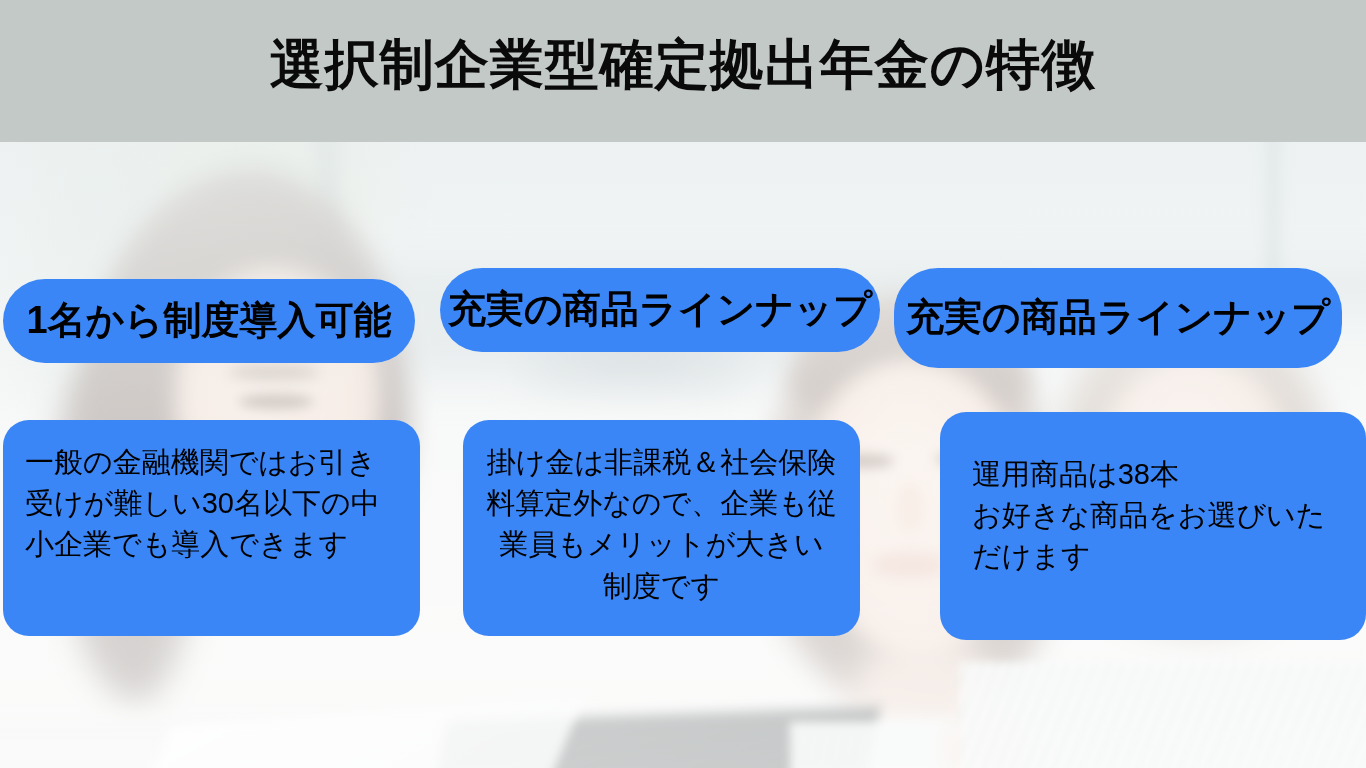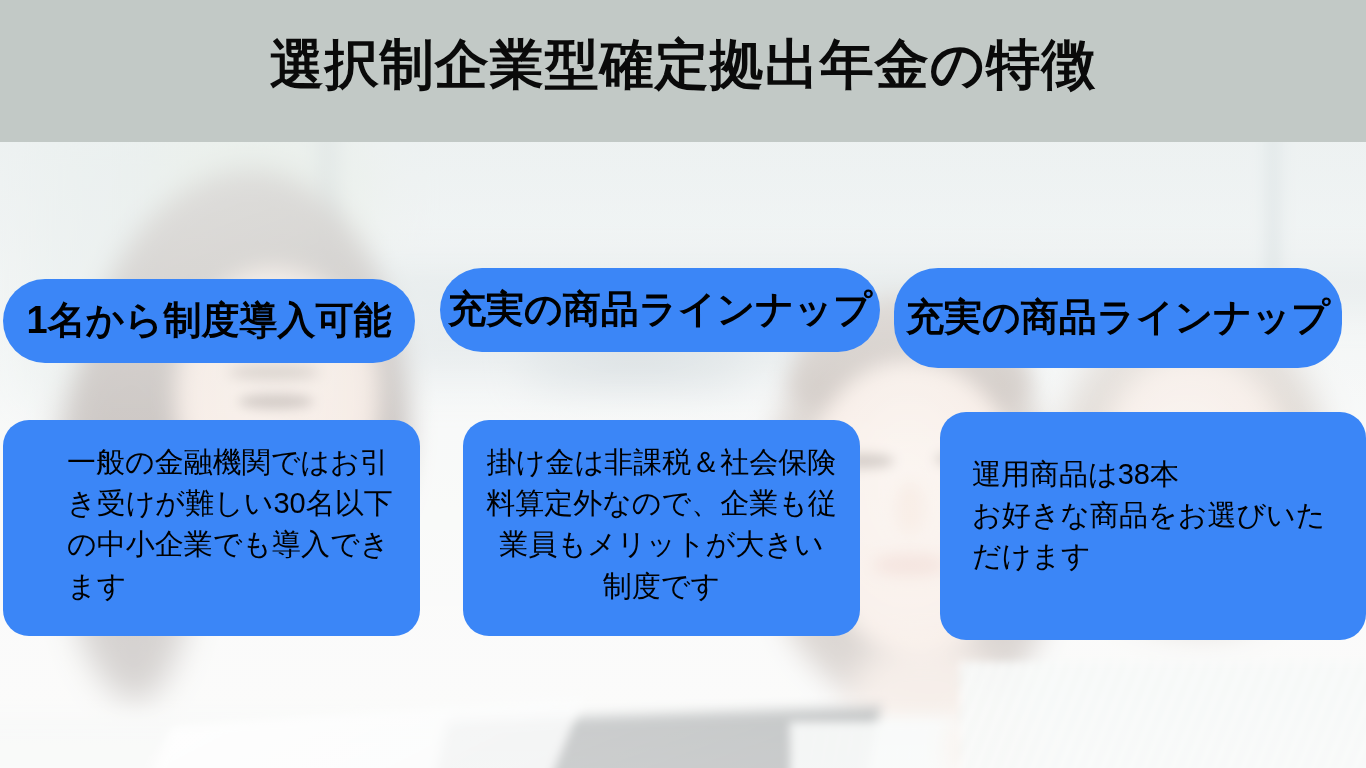--- a/index.html
+++ b/index.html
@@ -381,21 +381,21 @@
     <span>1名から制度導入可能</span>
   </div>
   <div class="pill" id="pill-2" style="background: rgb(59, 134, 247); color: rgb(0, 0, 0);">
     <span>充実の商品ラインナップ</span>
   </div>
   <div class="pill" id="pill-3" style="background: rgb(59, 134, 247); color: rgb(0, 0, 0);">
     <span>充実の商品ラインナップ</span>
   </div>
 
   <div class="card" id="card-1" style="background: rgb(59, 134, 247); color: rgb(0, 0, 0);">
-    <span class="card-text" style="white-space: pre-line; margin-left: 42px;">一般の金融機関ではお引き受けが難しい30名以下の中小企業でも導入できます</span>
+    <span class="card-text" style="white-space: pre-line;">一般の金融機関ではお引き受けが難しい30名以下の中小企業でも導入できます</span>
   </div>
   <div class="card" id="card-2" style="background: rgb(59, 134, 247); color: rgb(0, 0, 0); text-align: center;">
     <span class="card-text" style="white-space: pre-line;">掛け金は非課税＆社会保険料算定外なので、企業も従業員もメリットが大きい制度です</span>
   </div>
   <div class="card" id="card-3" style="background: rgb(59, 134, 247); color: rgb(0, 0, 0);">
     <span class="card-text" style="white-space: pre-line;">運用商品は38本
 お好きな商品をお選びいただけます</span>
   </div>
 
 </div>

